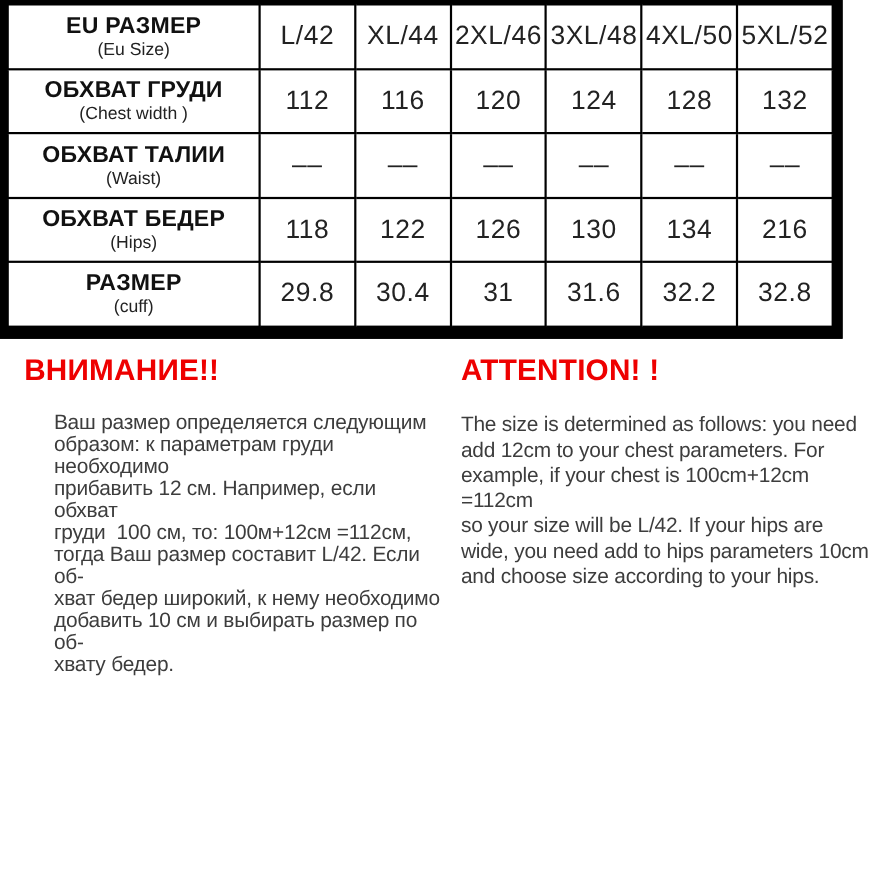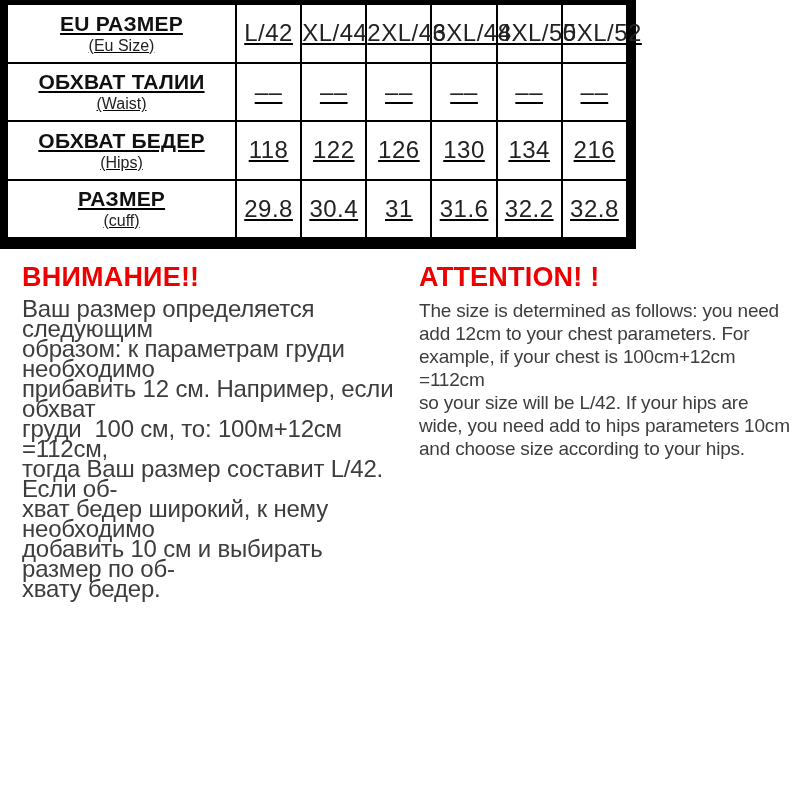--- a/index.html
+++ b/index.html
@@ -5,25 +5,24 @@
   * { margin: 0; padding: 0; box-sizing: border-box; }
   html, body {
     width: 800px; height: 800px;
     background: #ffffff;
     font-family: "Liberation Sans", sans-serif;
     overflow: hidden;
   }
 
   
   .table-frame {
-    width: 636px;
+    width: 766px;
     border: solid #000;
     border-width: 3px 8px 10px 6px;
     background: #000000;
-    text-decoration: underline;
   }
   table.size-chart {
     width: 100%;
     border-collapse: collapse;
     table-layout: fixed;
   }
   table.size-chart th,
   table.size-chart td {
     border: 2px solid #000;
     text-align: center;
@@ -60,31 +59,32 @@
     gap: 16px;
   }
   .note { flex: 0 0 auto; }
   .note-ru { width: 381px; }
   .note-en { width: 385px; }
   .note h2 {
     font-size: 27px;
     font-weight: bold;
     color: #ee0000;
     line-height: 30px;
-    margin-bottom: 7px;
+    margin-bottom: 24px;
     letter-spacing: 0.2px;
   }
   .note p {
     white-space: pre-wrap;
     color: #3d3d3d;
     letter-spacing: -0.2px;
   }
   .note-ru p {
-    font-size: 24px;
+    font-size: 19px;
     line-height: 20px;
+    margin-left: 27px;
   }
   .note-en p {
     font-size: 19px;
     line-height: 23px;
   }
 </style>
 </head>
 <body>
 
 <div class="table-frame">
@@ -94,20 +94,32 @@
           <th>
             <div class="lbl-ru">EU РАЗМЕР</div>
             <div class="lbl-en">(Eu Size)</div>
           </th>
           <td>L/42</td>
           <td>XL/44</td>
           <td>2XL/46</td>
           <td>3XL/48</td>
           <td>4XL/50</td>
           <td>5XL/52</td>
+        </tr>
+        <tr>
+          <th>
+            <div class="lbl-ru">ОБХВАТ ГРУДИ</div>
+            <div class="lbl-en">(Chest width )</div>
+          </th>
+          <td>112</td>
+          <td>116</td>
+          <td>120</td>
+          <td>124</td>
+          <td>128</td>
+          <td>132</td>
         </tr>
         <tr>
           <th>
             <div class="lbl-ru">ОБХВАТ ТАЛИИ</div>
             <div class="lbl-en">(Waist)</div>
           </th>
           <td>––</td>
           <td>––</td>
           <td>––</td>
           <td>––</td>

